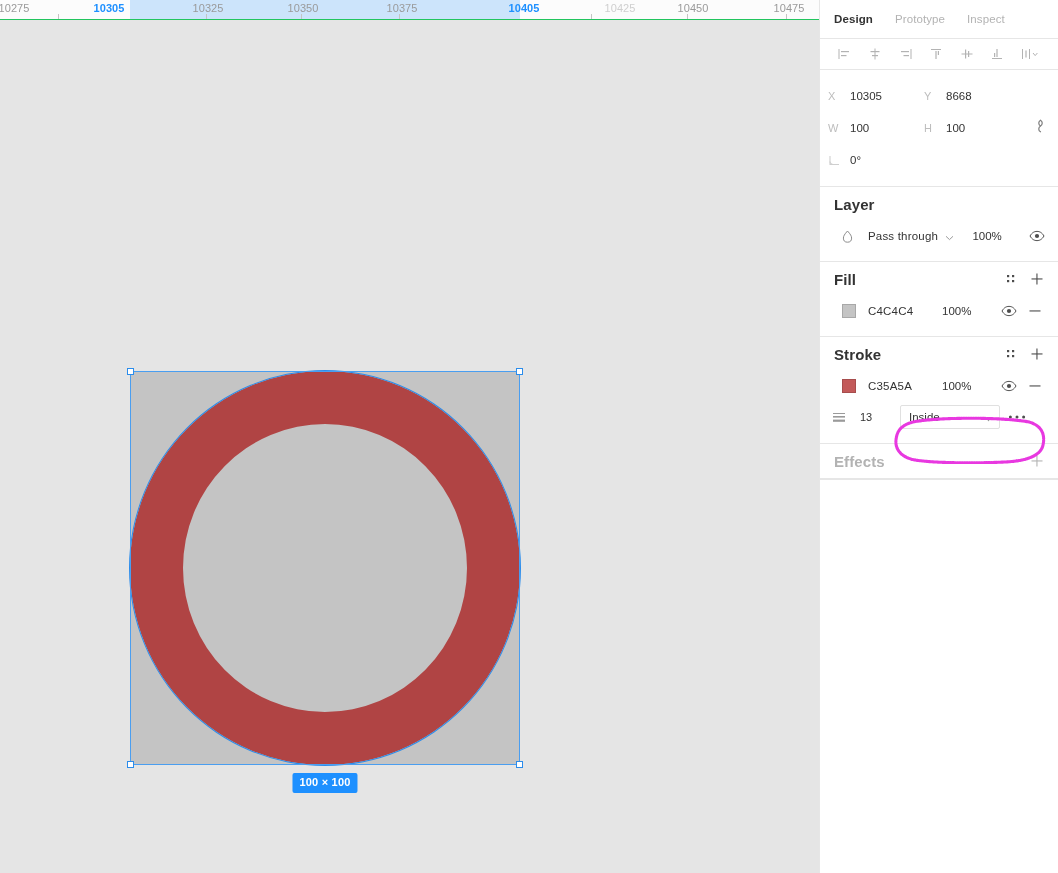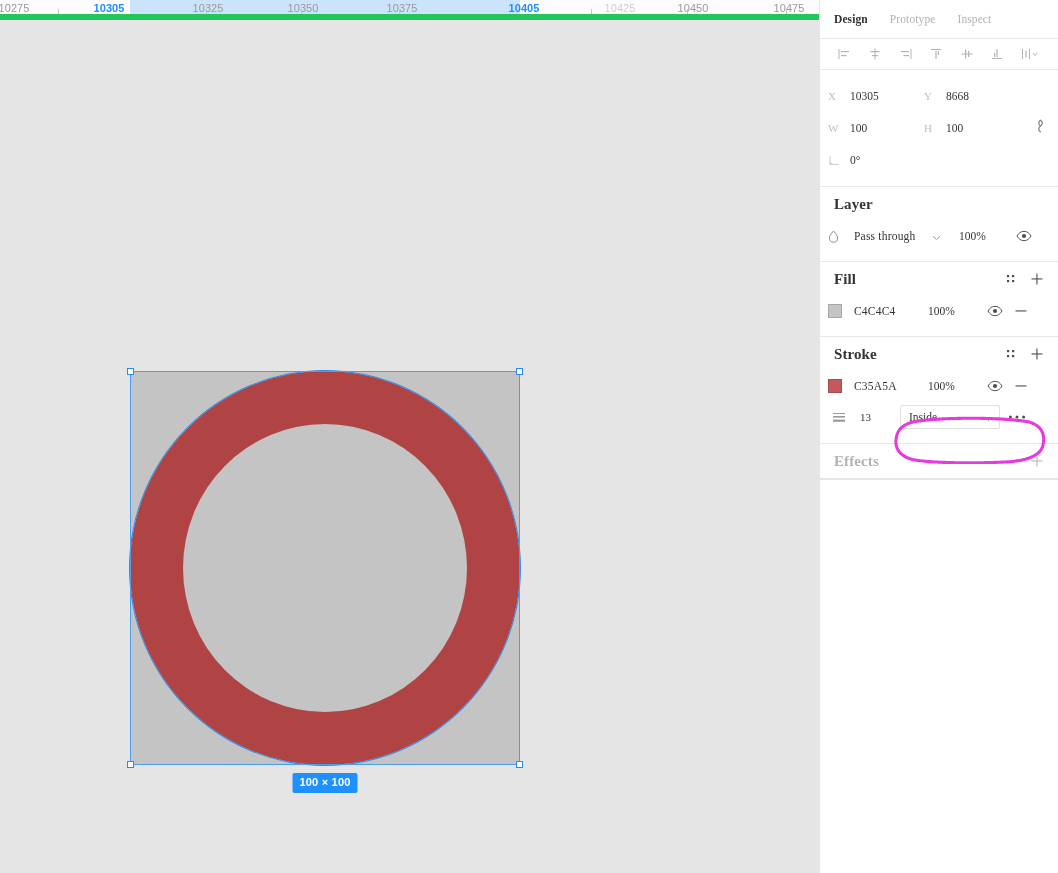--- a/index.html
+++ b/index.html
@@ -14,21 +14,21 @@
   
   #canvas-area {
     position: absolute; left: 0; top: 0; width: 819px; height: 873px;
     background: #e5e5e5;
   }
 
   
   #ruler {
     position: absolute; left: 0; top: 0; width: 819px; height: 20px;
     background: #fcfcfc;
-    border-bottom: 6px solid #22c55e;
+    border-bottom: 1px solid #22c55e;
     overflow: hidden;
   }
   #ruler-selection {
     position: absolute; top: 0; height: 20px;
     background: #cce4fb;
   }
   .ruler-label {
     position: absolute; top: 2px;
     font-size: 11px; line-height: 13px;
     color: #9a9a9a;
@@ -94,21 +94,20 @@
     border-radius: 2px;
     white-space: nowrap;
     letter-spacing: 0.2px;
   }
 
   
   #panel {
     position: absolute; left: 819px; top: 0; width: 239px; height: 873px;
     background: #ffffff;
     border-left: 1px solid #e6e6e6;
-    font-family: Liberation Serif, serif;
   }
   .divider { height: 1px; background: #e6e6e6; }
 
   
   #tabs {
     display: flex; align-items: center;
     height: 38px; padding-left: 14px;
     gap: 22px;
   }
   .tab {
@@ -164,21 +163,21 @@
     letter-spacing: 0.1px;
   }
   .section-title.muted { color: #b3b3b3; }
   .icon-btn {
     width: 26px; height: 26px;
     display: flex; align-items: center; justify-content: center;
   }
 
   .paint-row {
     display: flex; align-items: center;
-    height: 30px; padding-left: 8px; padding-right: 8px;
+    height: 30px; padding-left: 22px; padding-right: 8px;
   }
   .swatch {
     width: 14px; height: 14px;
     border: 1px solid rgba(0,0,0,0.14);
     flex: none;
   }
   .hexval {
     font-size: 11.5px; color: #333333;
     margin-left: 12px; width: 74px;
     letter-spacing: 0.2px;

